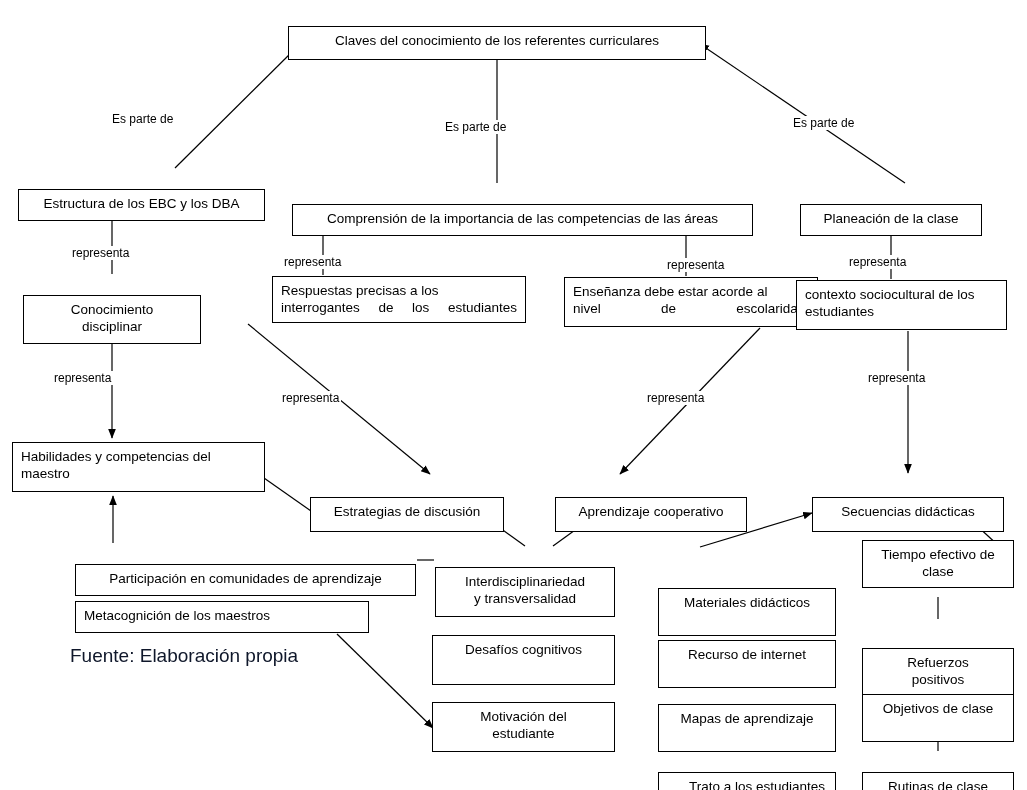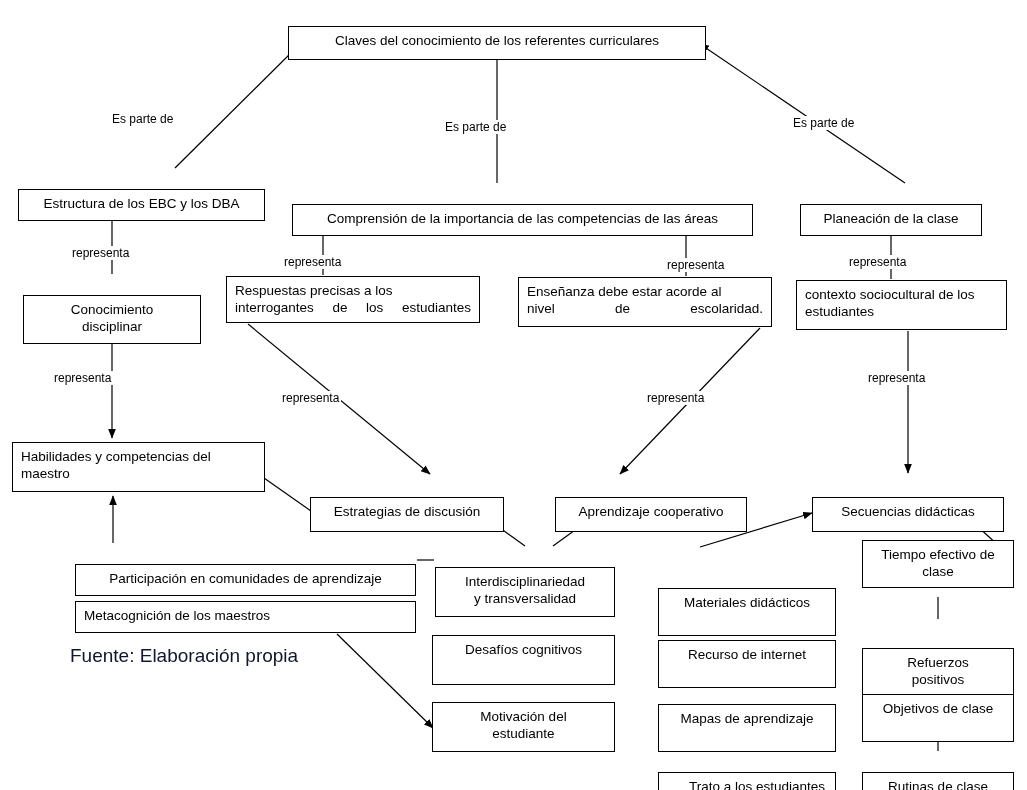--- a/index.html
+++ b/index.html
@@ -28,21 +28,21 @@
     border: 1.3px solid #000000;
     background: #ffffff;
     color: #000000;
     font-size: 13.5px;
     line-height: 1.28;
     padding: 5px 8px;
     display: flex;
   }
   .al-center { justify-content: center; text-align: center; margin-top: 20px; }
   .al-left   { justify-content: flex-start; align-items: flex-start; text-align: left; }
-  .al-just   { justify-content: flex-end; align-items: flex-start; text-align: justify; }
+  .al-just   { justify-content: flex-end; align-items: flex-start; text-align: justify; margin-left: 46px; }
   .al-just > span { display: block; width: 100%; text-align: justify; }
   .al-just > span::after { content: ""; display: inline-block; width: 100%; }
   .edge-label {
     position: absolute;
     font-size: 12px;
     color: #000000;
     background: #ffffff;
     white-space: nowrap;
     padding: 0 2px;
   }
@@ -128,21 +128,21 @@
       </div>
       <div class="node al-center" style="left: 555px; top: 477px; width: 192px; height: 35px; border-color: rgb(0, 0, 0);">
         <span>Aprendizaje cooperativo</span>
       </div>
       <div class="node al-center" style="left: 812px; top: 477px; width: 192px; height: 35px; border-color: rgb(0, 0, 0);">
         <span>Secuencias didácticas</span>
       </div>
       <div class="node al-center" style="left: 75px; top: 544px; width: 341px; height: 32px; border-color: rgb(0, 0, 0);">
         <span>Participación en comunidades de aprendizaje</span>
       </div>
-      <div class="node al-left" style="left: 75px; top: 601px; width: 341px; height: 32px; border-color: rgb(0, 0, 0);">
+      <div class="node al-left" style="left: 75px; top: 601px; width: 294px; height: 32px; border-color: rgb(0, 0, 0);">
         <span>Metacognición de los maestros</span>
       </div>
       <div class="node al-center" style="left: 435px; top: 547px; width: 180px; height: 50px; border-color: rgb(0, 0, 0); padding-left: 8px;">
         <span>Interdisciplinariedad<br>y transversalidad</span>
       </div>
       <div class="node al-center" style="left: 432px; top: 615px; width: 183px; height: 50px; border-color: rgb(0, 0, 0);">
         <span>Desafíos cognitivos</span>
       </div>
       <div class="node al-center" style="left: 432px; top: 682px; width: 183px; height: 50px; border-color: rgb(0, 0, 0);">
         <span>Motivación del<br>estudiante</span>

